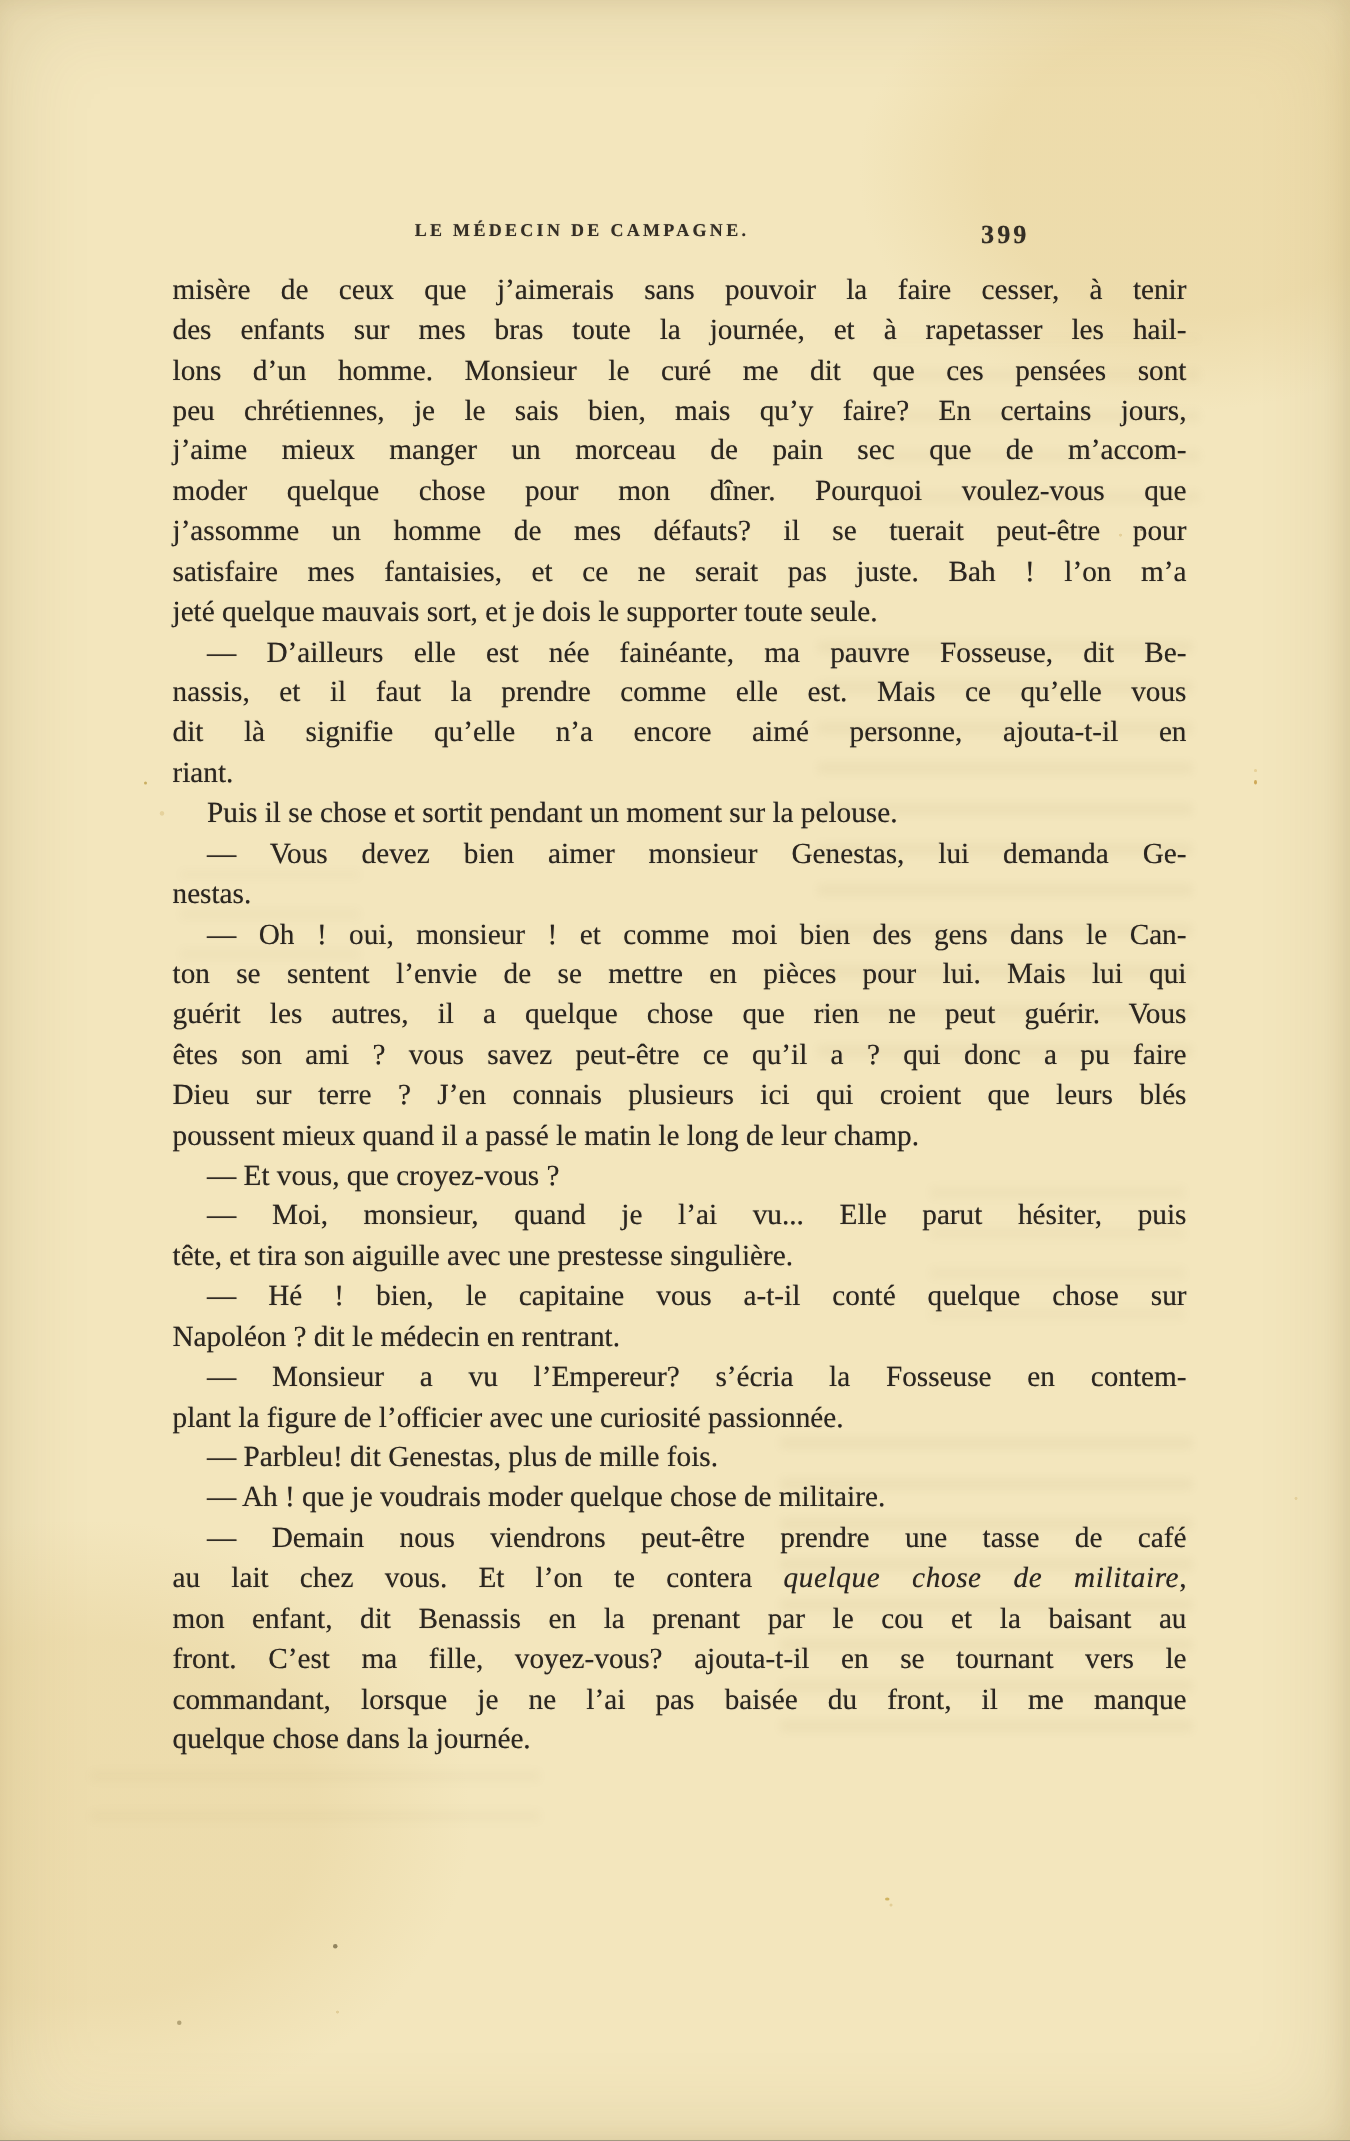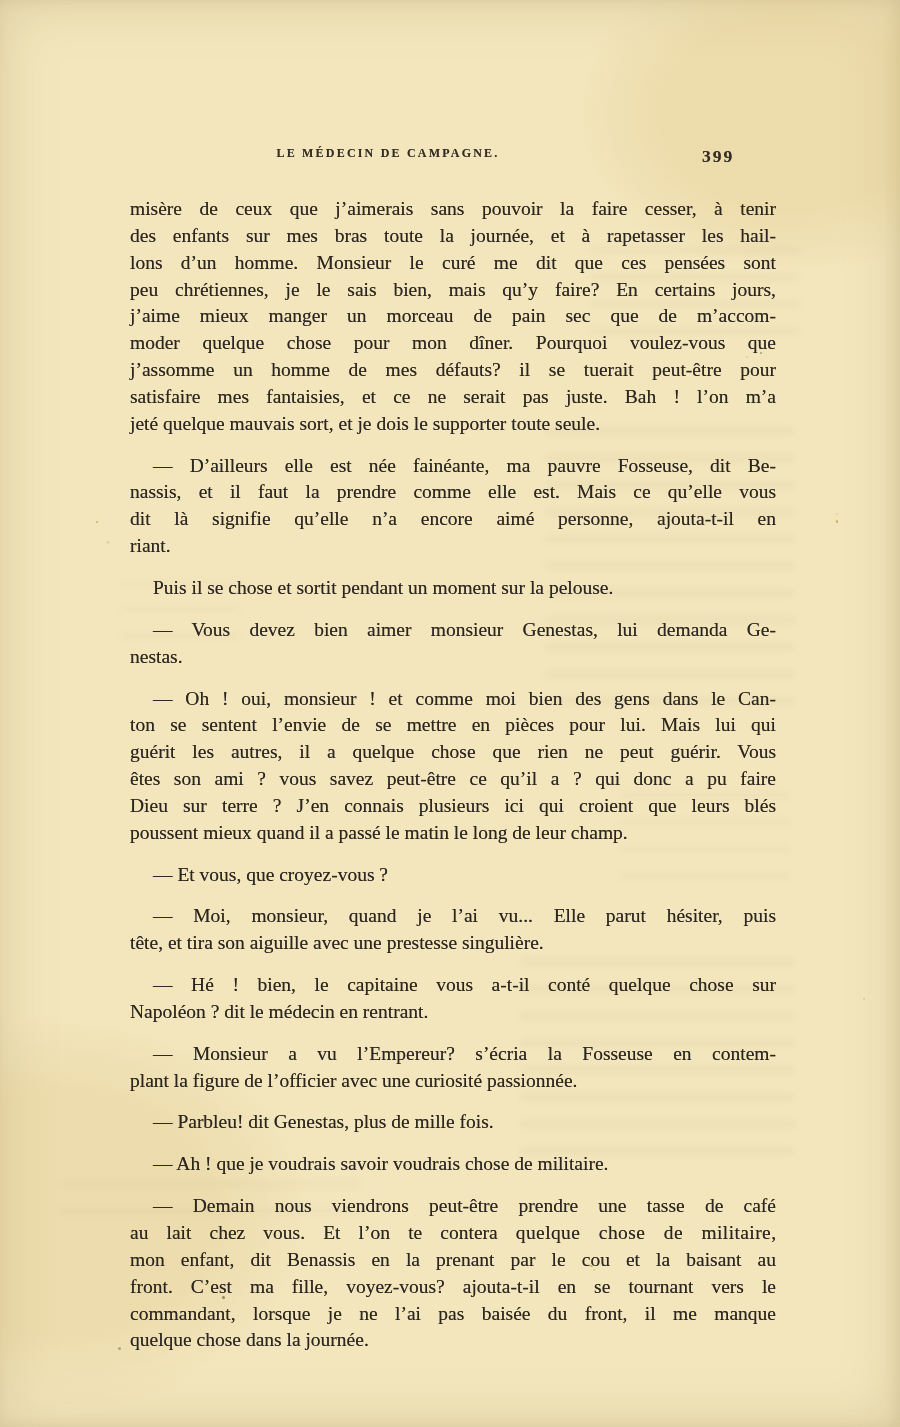--- a/index.html
+++ b/index.html
@@ -48,34 +48,34 @@
   .running-header{position:absolute;left:0;top:146px;width:100%;height:26px;}
   .header-title{
     position:absolute;left:256px;width:264px;text-align:center;
     font-weight:bold;font-size:12px;letter-spacing:2.2px;
     color:#342e25;text-shadow:0 0 .6px rgba(52,46,37,.5);
     white-space:nowrap;
   }
   .page-number{
     position:absolute;left:654px;top:0px;
     font-size:17.5px;letter-spacing:2px;font-weight:bold;
-    color:#342e25;text-shadow:0 0 .6px rgba(52,46,37,.5);margin-left:48px;
+    color:#342e25;text-shadow:0 0 .6px rgba(52,46,37,.5);
   }
 
   .text-block{
     position:absolute;left:115px;top:181px;width:676px;
     font-size:19.5px;line-height:26.85px;
     color:#2b2620;
     text-shadow:0 0 .5px rgba(43,38,32,.6);
   }
-  .para{margin:15px;}
+  .para{margin:0;}
   .line{text-align:justify;text-align-last:justify;}
   .line.last{text-align-last:left;}
   .line.indent{text-indent:23px;}
-  .it{letter-spacing:.4px;}
+  .it{font-style:italic;letter-spacing:.4px;}
 </style>
 </head>
 <body>
 
 <div class="page">
   <div class="paper-texture"></div>
 
   <div class="ghost g1"></div>
   <div class="ghost g2"></div>
   <div class="ghost g3"></div>
@@ -140,21 +140,21 @@
         <div class="line last">Napoléon ? dit le médecin en rentrant.</div>
       </div>
       <div class="para">
         <div class="line indent">— Monsieur a vu l’Empereur? s’écria la Fosseuse en contem-</div>
         <div class="line last">plant la figure de l’officier avec une curiosité passionnée.</div>
       </div>
       <div class="para">
         <div class="line last indent">— Parbleu! dit Genestas, plus de mille fois.</div>
       </div>
       <div class="para">
-        <div class="line last indent">— Ah ! que je voudrais savoir voudrais chose de militaire.</div>
+        <div class="line last indent">— Ah ! que je voudrais moder quelque chose de militaire.</div>
       </div>
       <div class="para">
         <div class="line indent">— Demain nous viendrons peut-être prendre une tasse de café</div>
         <div class="line"><span>au lait chez vous. Et l’on te contera </span><span class="it">quelque chose de militaire</span><span>,</span></div>
         <div class="line">mon enfant, dit Benassis en la prenant par le cou et la baisant au</div>
         <div class="line">front. C’est ma fille, voyez-vous? ajouta-t-il en se tournant vers le</div>
         <div class="line">commandant, lorsque je ne l’ai pas baisée du front, il me manque</div>
         <div class="line last">quelque chose dans la journée.</div>
       </div>
     </div>

